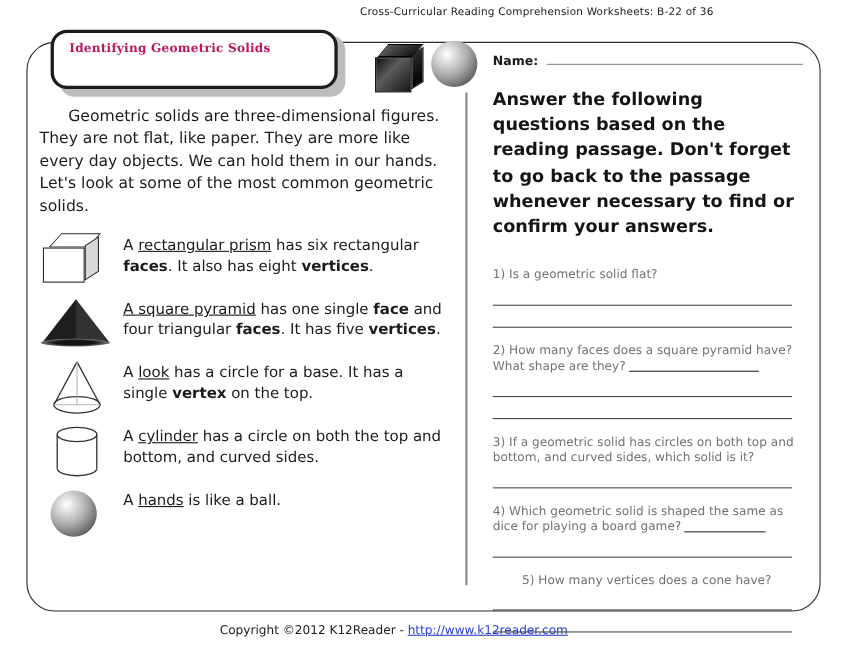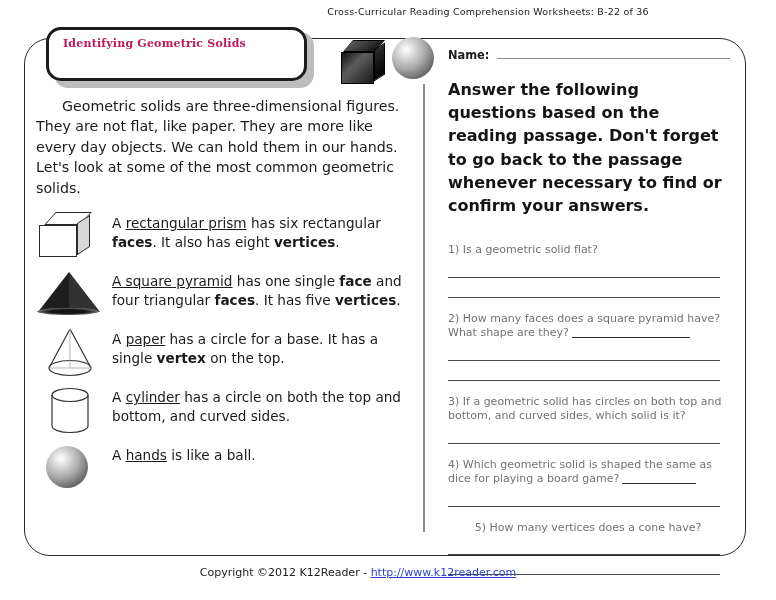--- a/index.html
+++ b/index.html
@@ -390,21 +390,21 @@
 
   <div class="solid-row">
     <div class="solid-art">
       <svg class="art-cone-svg" width="56" height="52" viewBox="0 0 56 52">
         <ellipse cx="26" cy="42" rx="21" ry="7.5" fill="none" stroke="#333" stroke-width="1.2"></ellipse>
         <path d="M26 3 L5 42 M26 3 L47 42" fill="none" stroke="#333" stroke-width="1.2"></path>
         <path d="M26 3 L26 42 M5 42 L47 42" fill="none" stroke="#b5b5b5" stroke-width="1"></path>
       </svg>
     </div>
     <div class="solid-text">
-      <span>A </span><u>paper</u><span> has a circle for a base. It has a single </span><b>vertex</b><span> on the top.</span>
+      <span>A </span><u>look</u><span> has a circle for a base. It has a single </span><b>vertex</b><span> on the top.</span>
     </div>
   </div>
 
   <div class="solid-row">
     <div class="solid-art">
       <svg class="art-cyl-svg" width="54" height="52" viewBox="0 0 54 52">
         <ellipse cx="24" cy="10" rx="18" ry="6.5" fill="none" stroke="#333" stroke-width="1.2"></ellipse>
         <path d="M6 10 L6 41 M42 10 L42 41" fill="none" stroke="#333" stroke-width="1.2"></path>
         <path d="M6 41 A18 6.5 0 0 0 42 41" fill="none" stroke="#333" stroke-width="1.2"></path>
       </svg>

